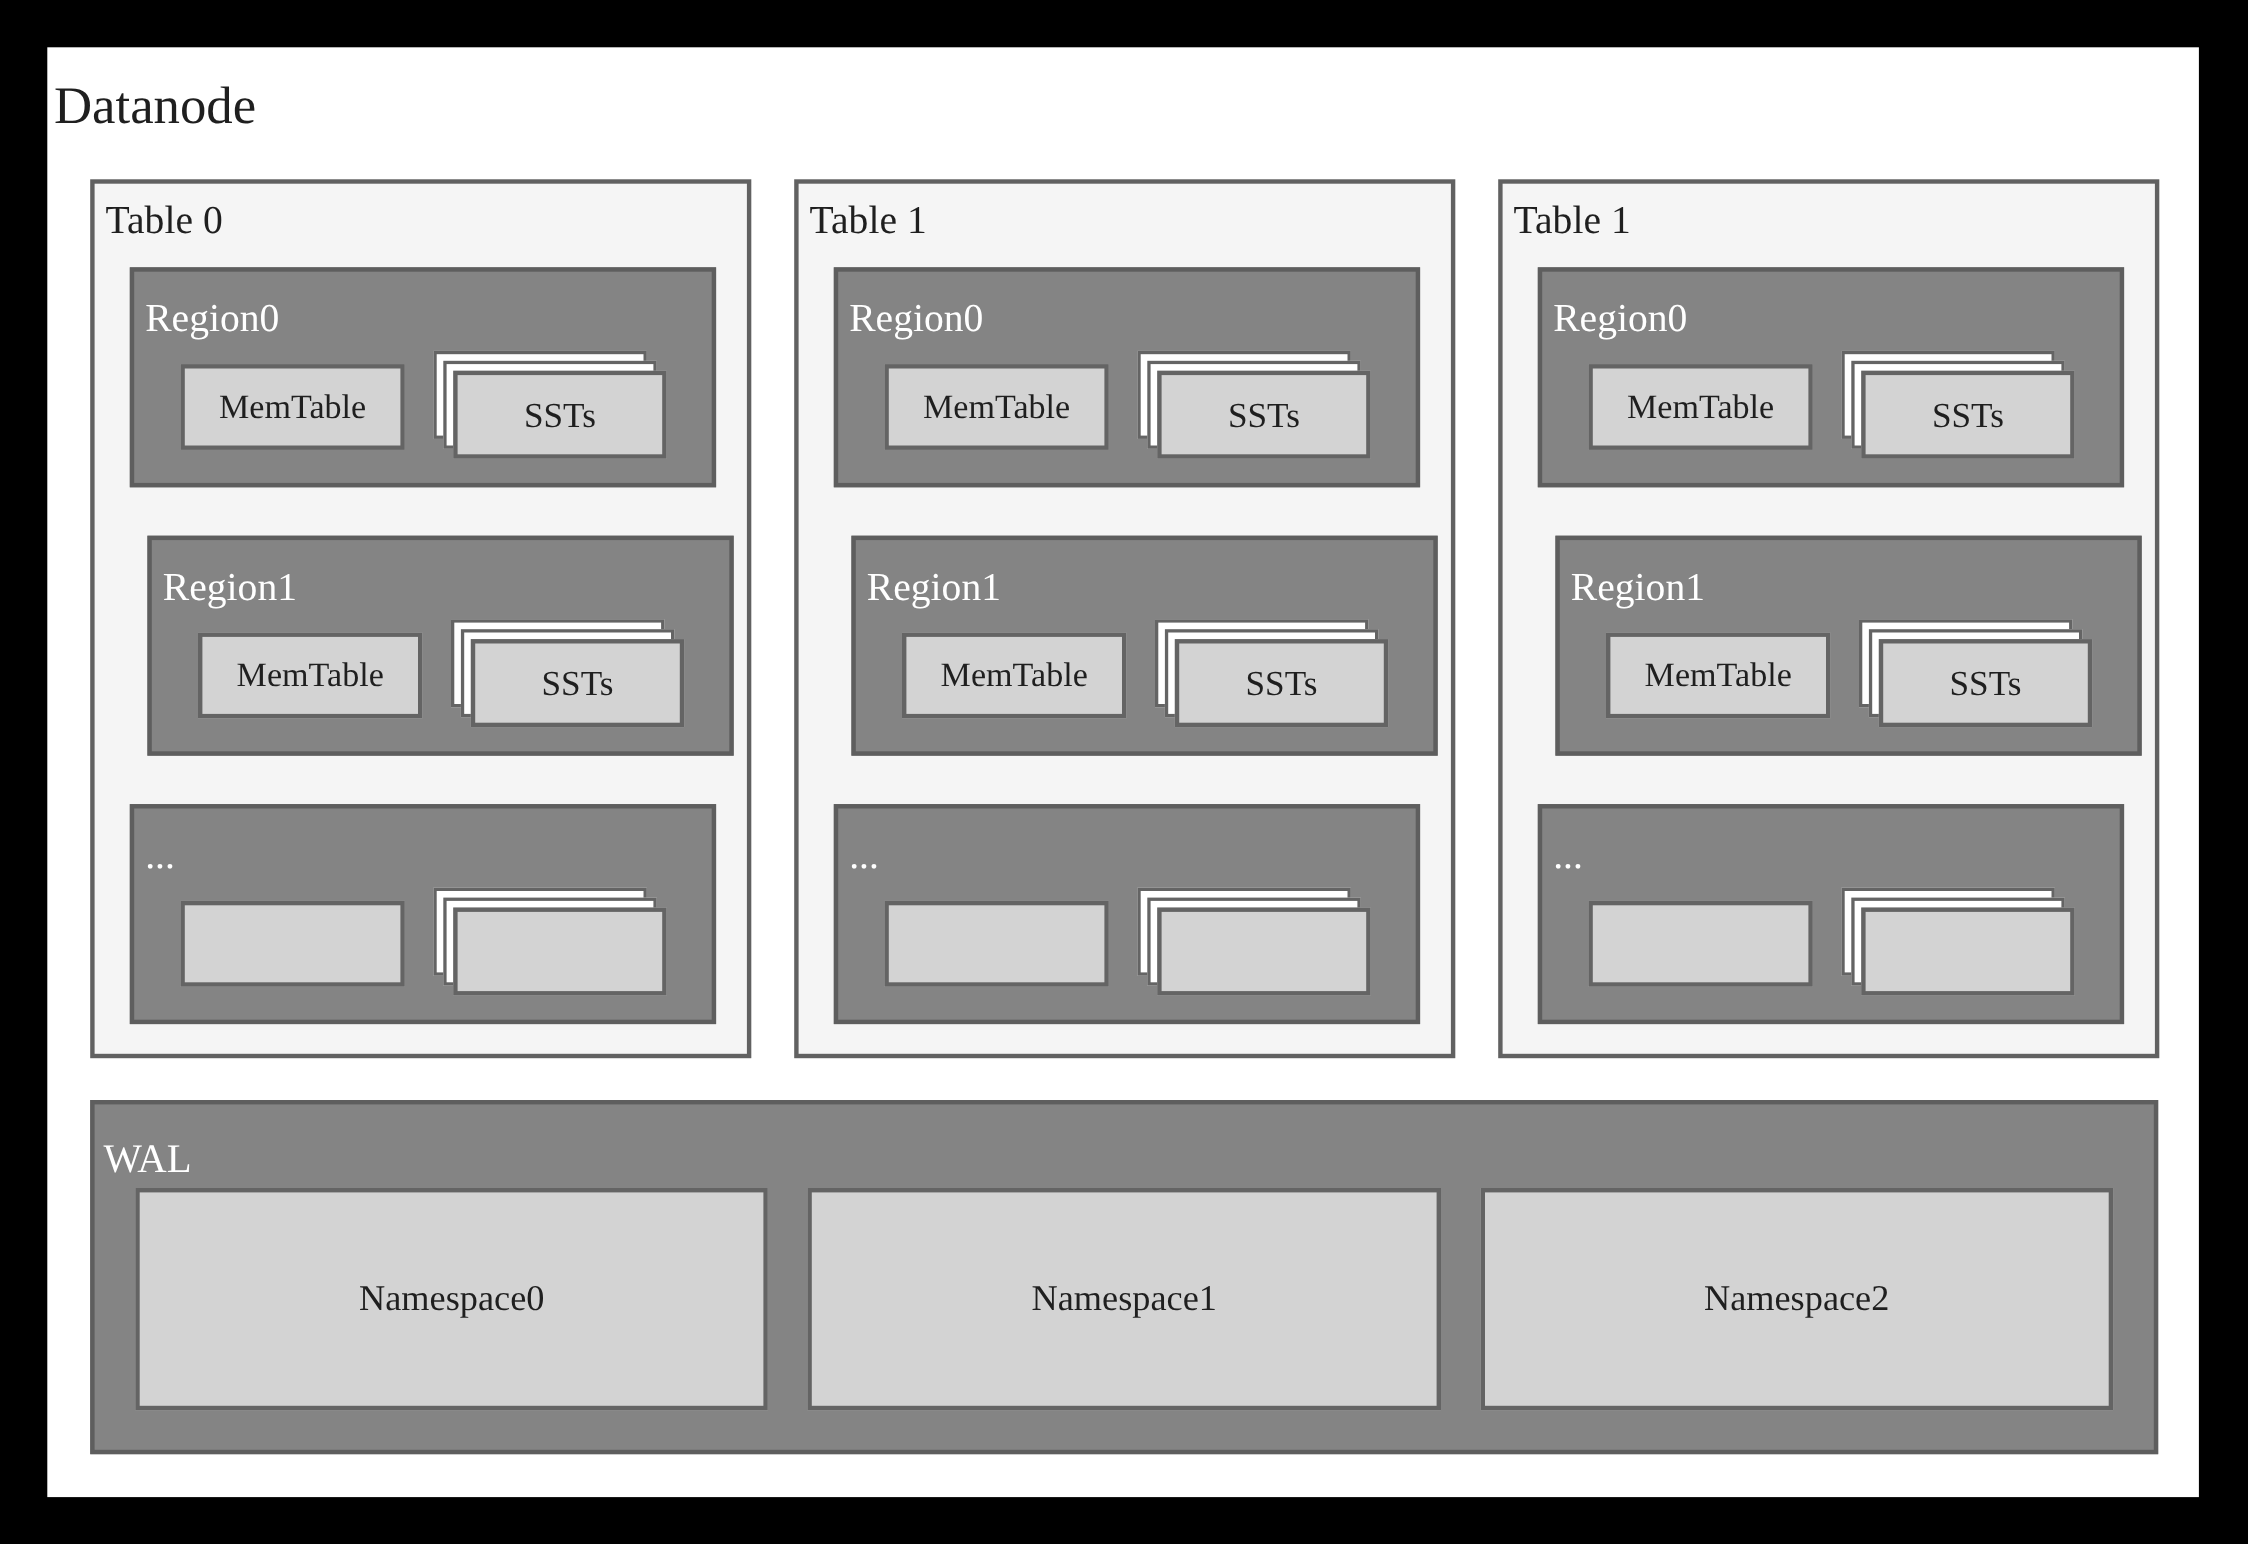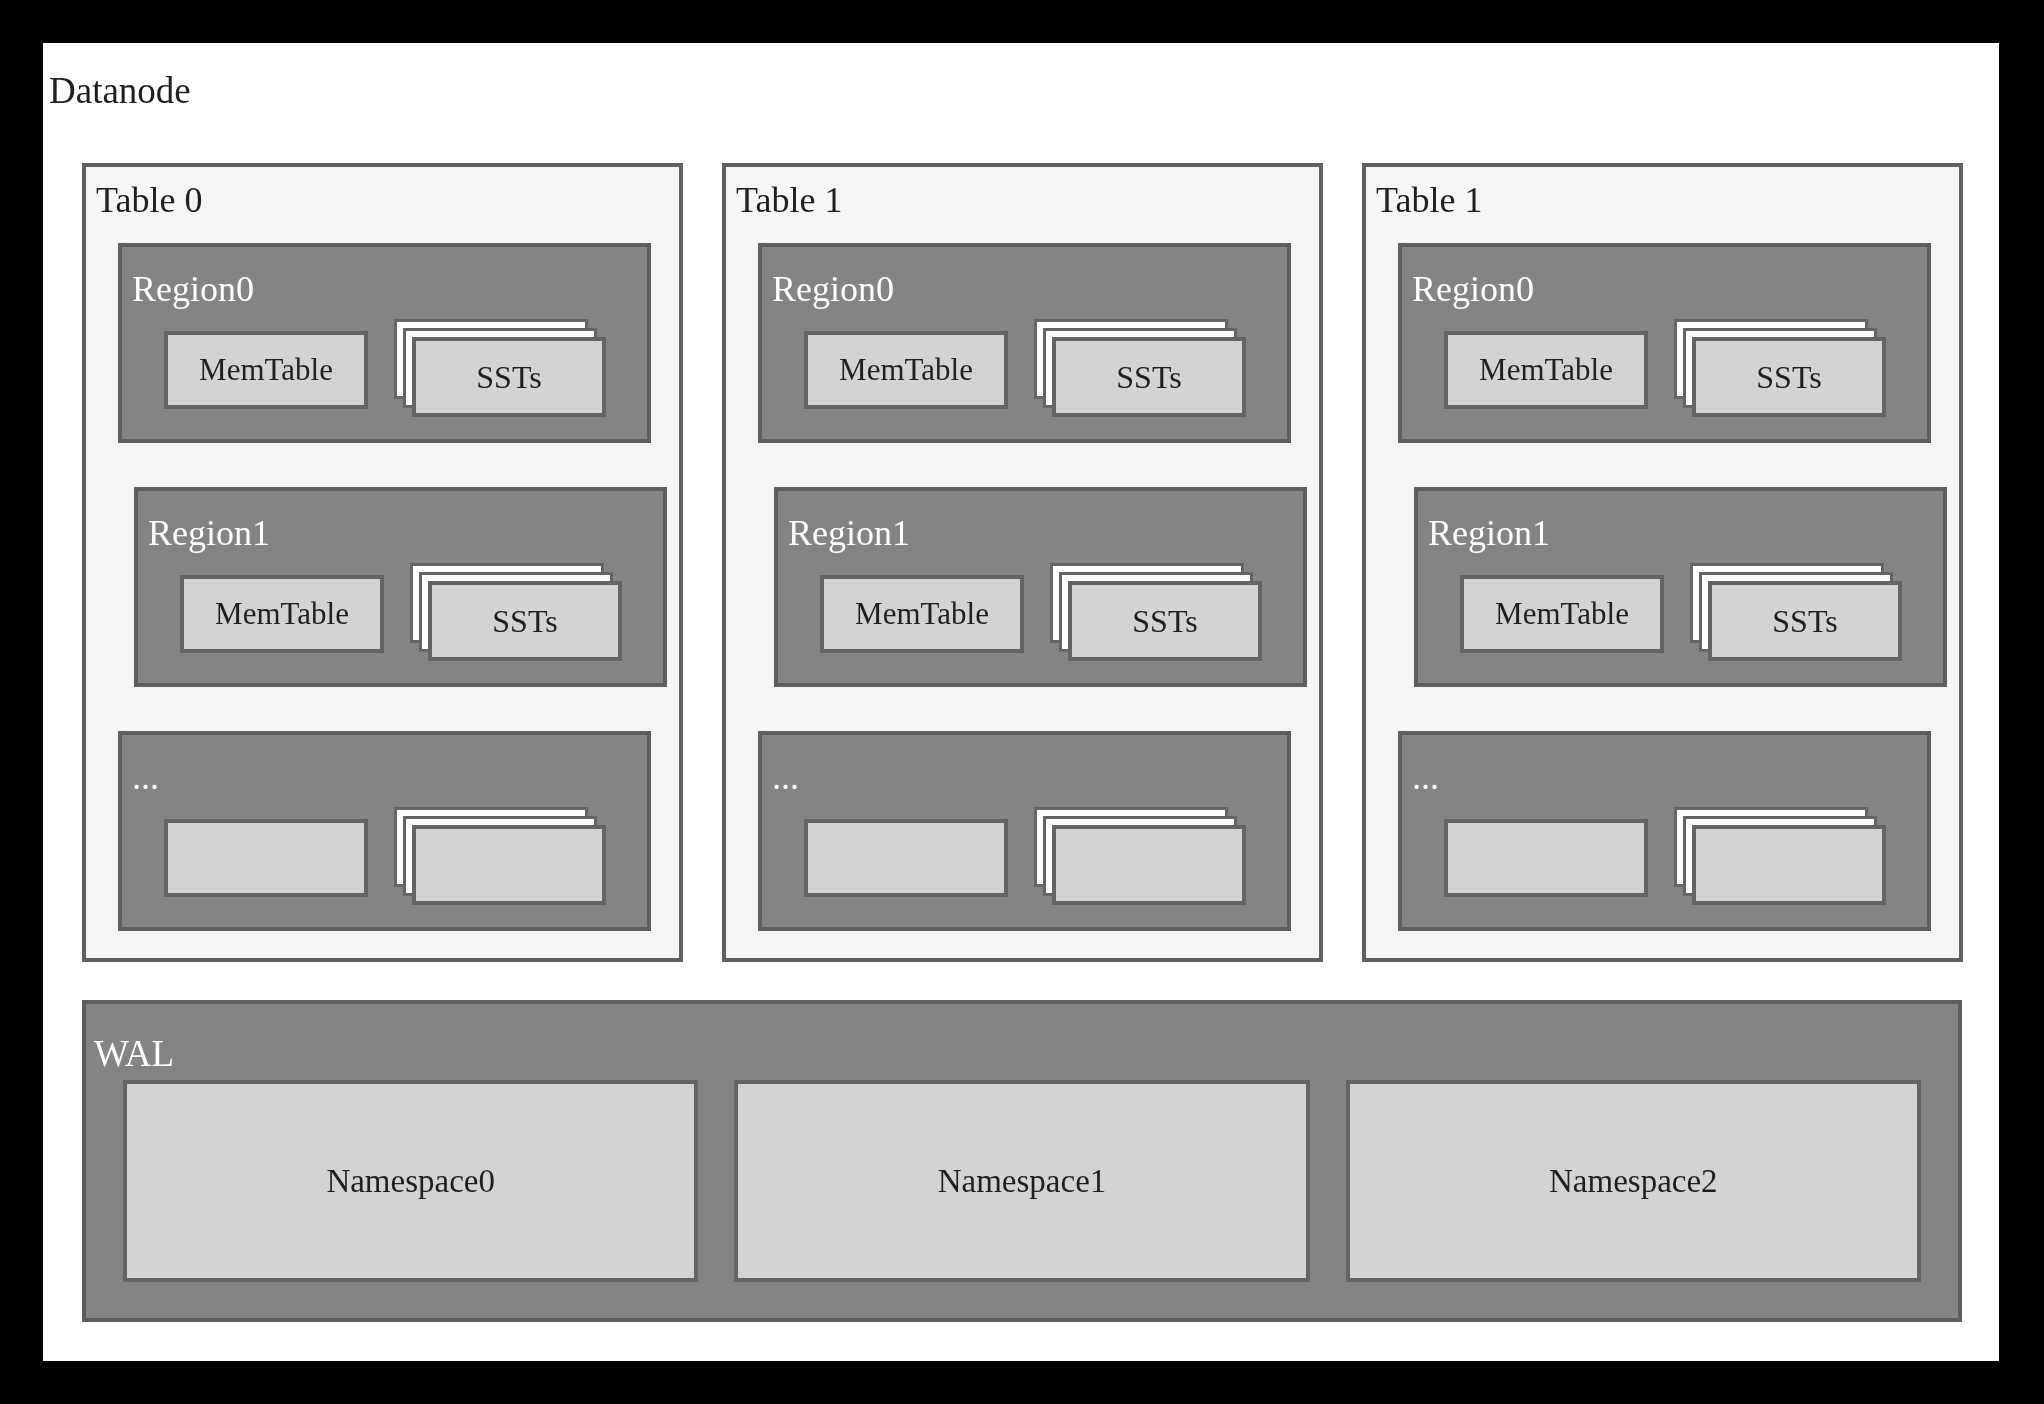--- a/index.html
+++ b/index.html
@@ -7,21 +7,21 @@
     --table-fill:#f5f5f5; --table-border:#616161;
     --region-fill:#848484; --region-border:#5e5e5e;
     --box-fill:#d3d3d3; --box-border:#646464;
     --sst-back-fill:#ffffff;
     --label-dark:#1f1f1f; --label-light:#ffffff;
   }
   *{box-sizing:border-box; margin:0; padding:0;}
   body{background:var(--frame); font-family:"Liberation Serif","DejaVu Serif",serif;}
   .canvas{position:relative; width:2044px; height:1404px; background:var(--frame); overflow:hidden;}
   .page{position:absolute; left:43px; top:43px; width:1956px; height:1318px; background:var(--page);}
-  .diagram-title{position:absolute; left:6px; top:26px; font-size:37px; color:var(--label-dark);}
+  .diagram-title{position:absolute; left:6px; top:26px; font-size:48px; color:var(--label-dark);}
 
   .tables-row{position:absolute; left:39px; top:120px; display:flex; gap:39px;}
   .table-box{position:relative; width:601px; height:799px; background:var(--table-fill);
              border:4px solid var(--table-border);}
   .table-label{position:absolute; left:10px; top:12px; font-size:36px; color:var(--label-dark);}
 
   .region{position:absolute; left:32px; width:533px; height:200px;
           background:var(--region-fill); border:4px solid var(--region-border);}
   .region-r0{top:76px;} .region-r1{top:320px;margin-left:16px;} .region-r2{top:564px;}
   .region-label{position:absolute; left:10px; top:21px; font-size:36px; color:var(--label-light);}

